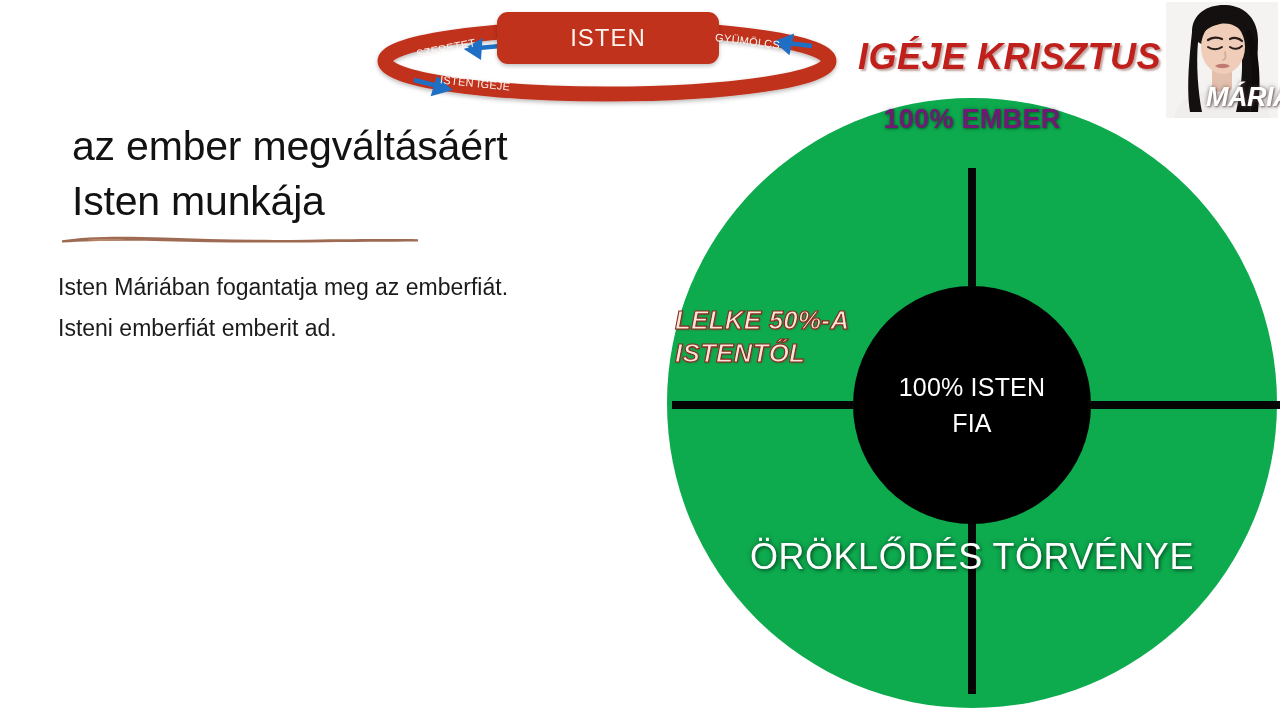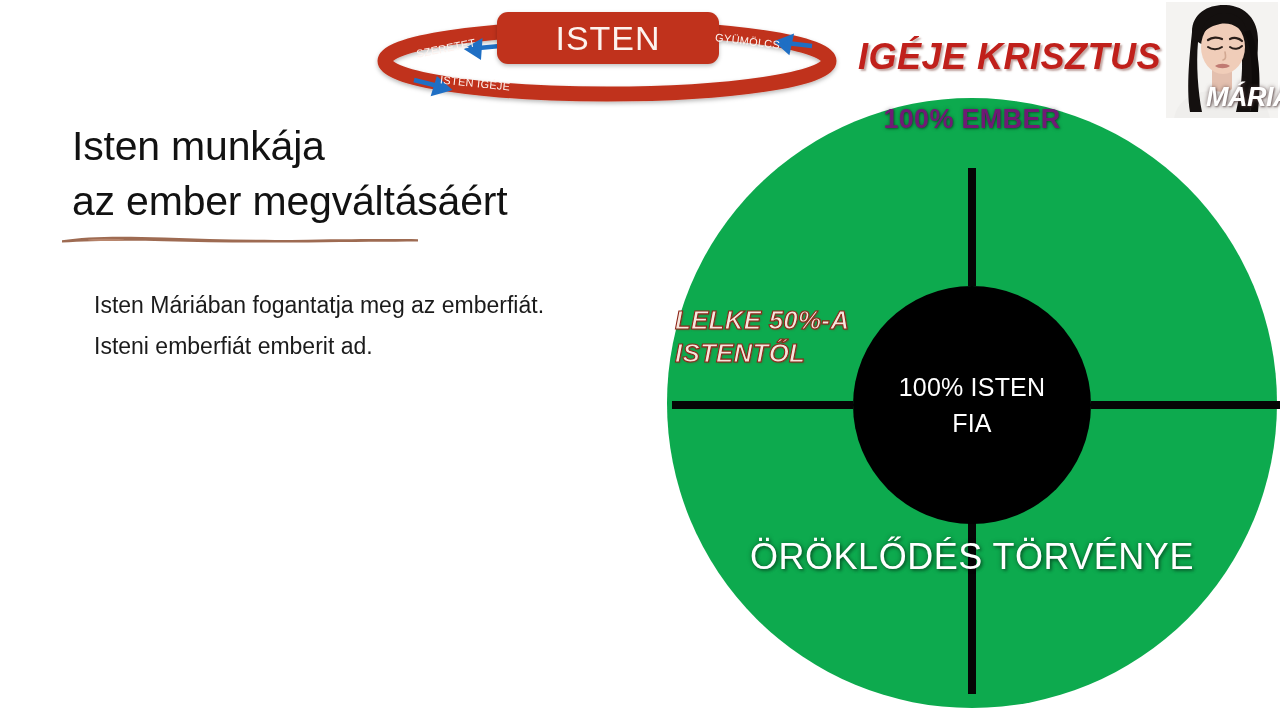--- a/index.html
+++ b/index.html
@@ -62,21 +62,21 @@
     height: 52px;
     background: #C0321C;
     border-radius: 11px;
     box-shadow: 0 2px 4px rgba(0,0,0,.25);
     display: flex;
     align-items: center;
     justify-content: center;
   }
   #isten-box-label {
     color: #fdf3ef;
-    font-size: 34px;
+    font-size: 24px;
     font-weight: 300;
     letter-spacing: 1px;
     line-height: 1;
   }
 
   
   #page-title {
     position: absolute;
     left: 72px;
     top: 92px;
@@ -93,27 +93,26 @@
     position: absolute;
     left: 60px;
     top: 232px;
     width: 360px;
     height: 14px;
   }
 
   #body-text {
     position: absolute;
     left: 58px;
-    top: 285px;
+    top: 267px;
     width: 600px;
     font-size: 23px;
     line-height: 1.78;
     color: #1b1b1b;
     font-weight: 400;
-    margin-left: 36px;
   }
   .body-line { display: block; white-space: nowrap; }
 
   
   #jezus-krisztus {
     position: absolute;
     left: 858px;
     top: 36px;
     font-size: 36px;
     font-weight: bold;
@@ -264,22 +263,22 @@
     <div id="isten-box">
       <span id="isten-box-label">ISTEN</span>
     </div>
 
     <span class="cycle-ring-label" id="label-szeretet">SZERETET</span>
     <span class="cycle-ring-label" id="label-gyumolcs">GYÜMÖLCS</span>
     <span class="cycle-ring-label" id="label-isten-igeje">ISTEN IGÉJE</span>
   </div>
 
   <h1 id="page-title">
+    <span id="title-line-2">az ember megváltásáért</span>
     <span>Isten munkája</span>
-    <span id="title-line-2">az ember megváltásáért</span>
   </h1>
 
   <svg id="title-rule" viewBox="0 0 360 14" preserveAspectRatio="none">
     <path d="M2,8.2 C28,4.2 62,4.0 104,5.6 C150,7.4 196,8.4 248,7.7 C292,7.1 330,7.0 358,7.2
              L358,9.6 C330,9.9 292,10.0 248,10.4 C196,10.9 150,10.3 104,9.2
              C62,8.2 28,9.0 2,10.6 Z" fill="#9E6B52"></path>
     <ellipse cx="46" cy="7.9" rx="18" ry="1.1" fill="#b9866d"></ellipse>
   </svg>
 
   <div id="body-text">

